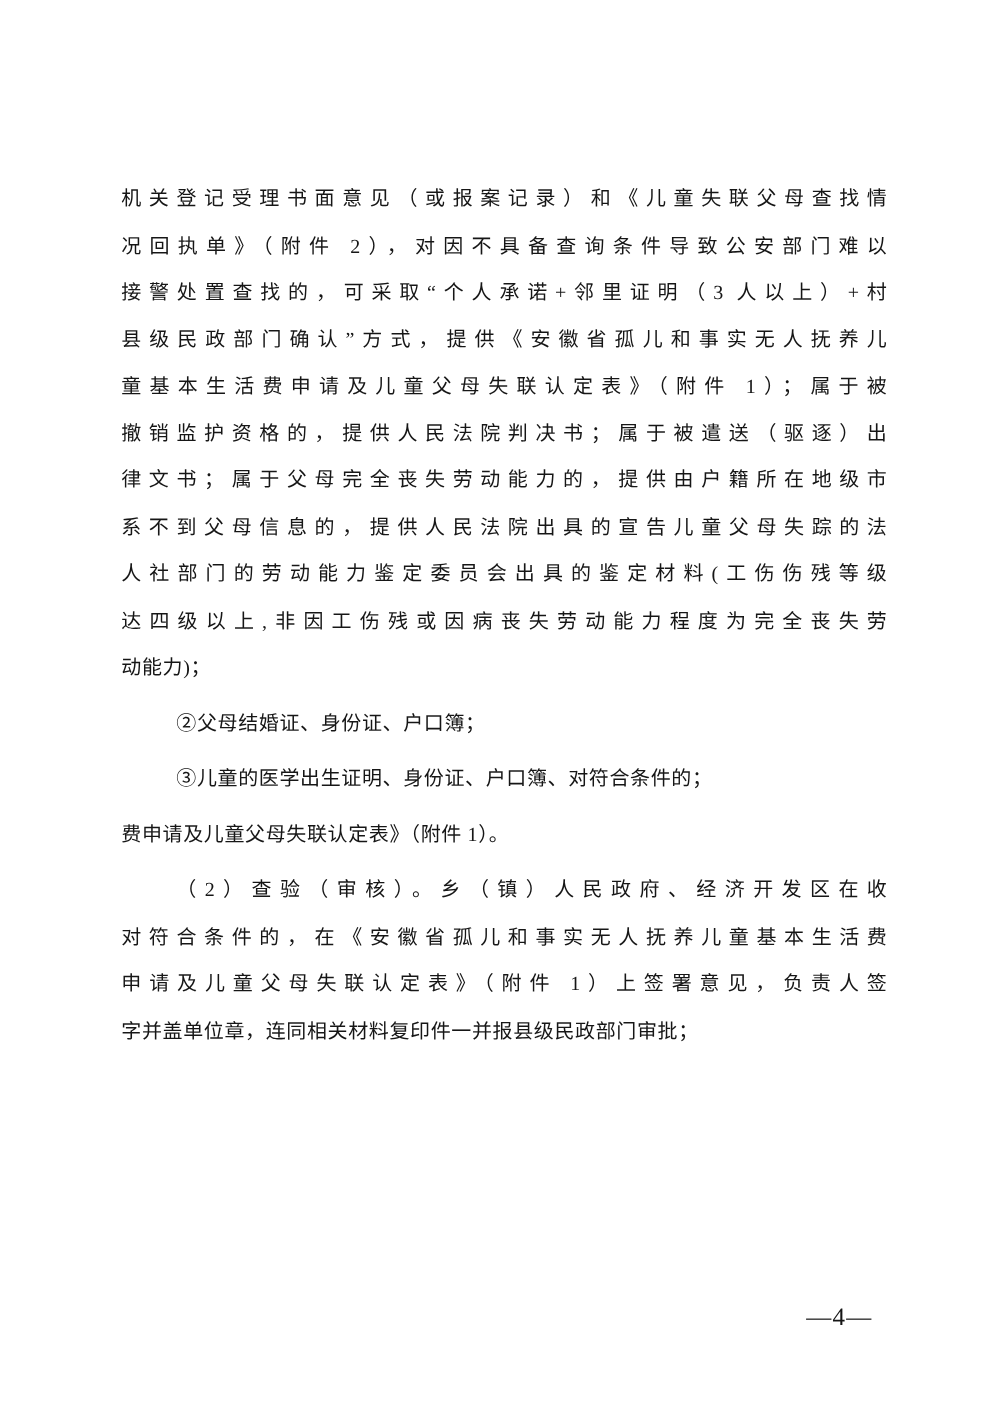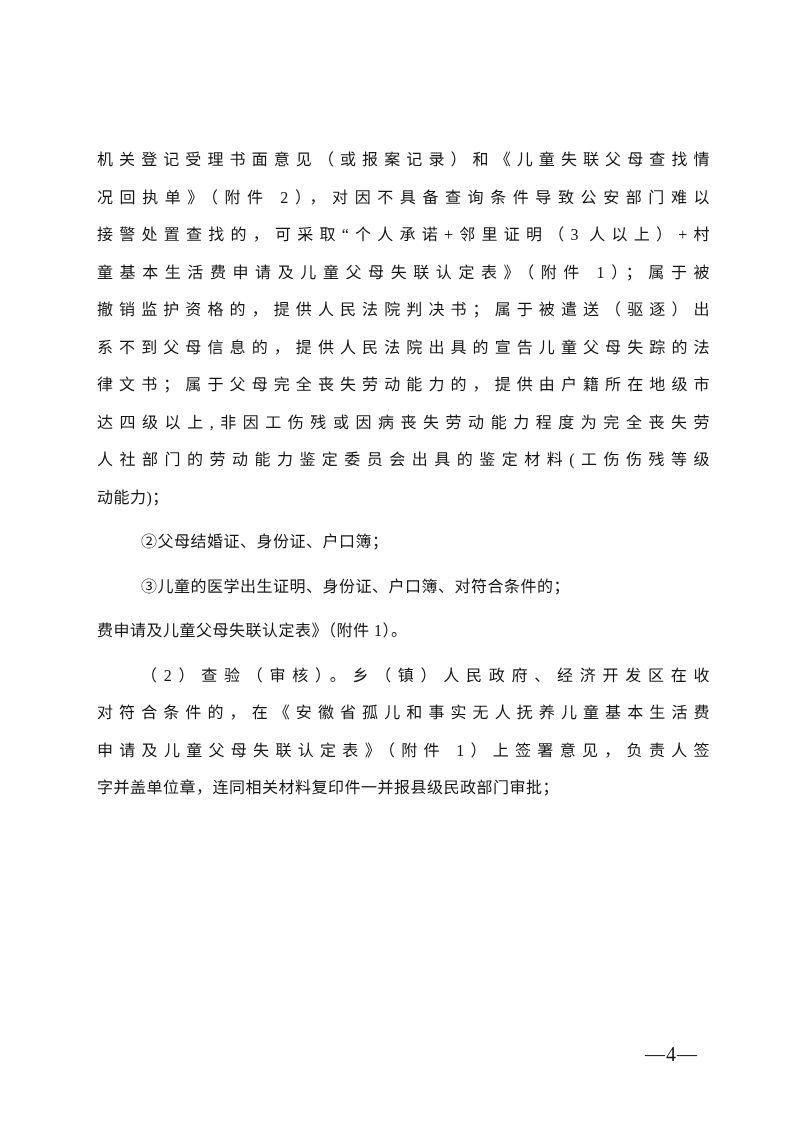--- a/index.html
+++ b/index.html
@@ -55,26 +55,27 @@
 </style>
 </head>
 <body>
 
 <div class="page">
   <div class="text-block">
       <div class="para">
         <div class="line">机关登记受理书面意见（或报案记录）和《儿童失联父母查找情</div>
         <div class="line">况回执单》（附件 2），对因不具备查询条件导致公安部门难以</div>
         <div class="line">接警处置查找的，可采取“个人承诺+邻里证明（3 人以上）+村</div>
+        <div class="line">县级民政部门确认”方式，提供《安徽省孤儿和事实无人抚养儿</div>
         <div class="line">童基本生活费申请及儿童父母失联认定表》（附件 1）；属于被</div>
         <div class="line">撤销监护资格的，提供人民法院判决书；属于被遣送（驱逐）出</div>
+        <div class="line">律文书；属于父母完全丧失劳动能力的，提供由户籍所在地级市</div>
         <div class="line">系不到父母信息的，提供人民法院出具的宣告儿童父母失踪的法</div>
-        <div class="line">律文书；属于父母完全丧失劳动能力的，提供由户籍所在地级市</div>
+        <div class="line">人社部门的劳动能力鉴定委员会出具的鉴定材料(工伤伤残等级</div>
         <div class="line">达四级以上,非因工伤残或因病丧失劳动能力程度为完全丧失劳</div>
-        <div class="line">人社部门的劳动能力鉴定委员会出具的鉴定材料(工伤伤残等级</div>
         <div class="line para-last">动能力)；</div>
       </div>
       <div class="para">
         <div class="line para-last indent">②父母结婚证、身份证、户口簿；</div>
       </div>
       <div class="para">
         <div class="line para-last indent">③儿童的医学出生证明、身份证、户口簿、对符合条件的；</div>
       </div>
       <div class="para">
         <div class="line para-last">费申请及儿童父母失联认定表》（附件 1）。</div>

